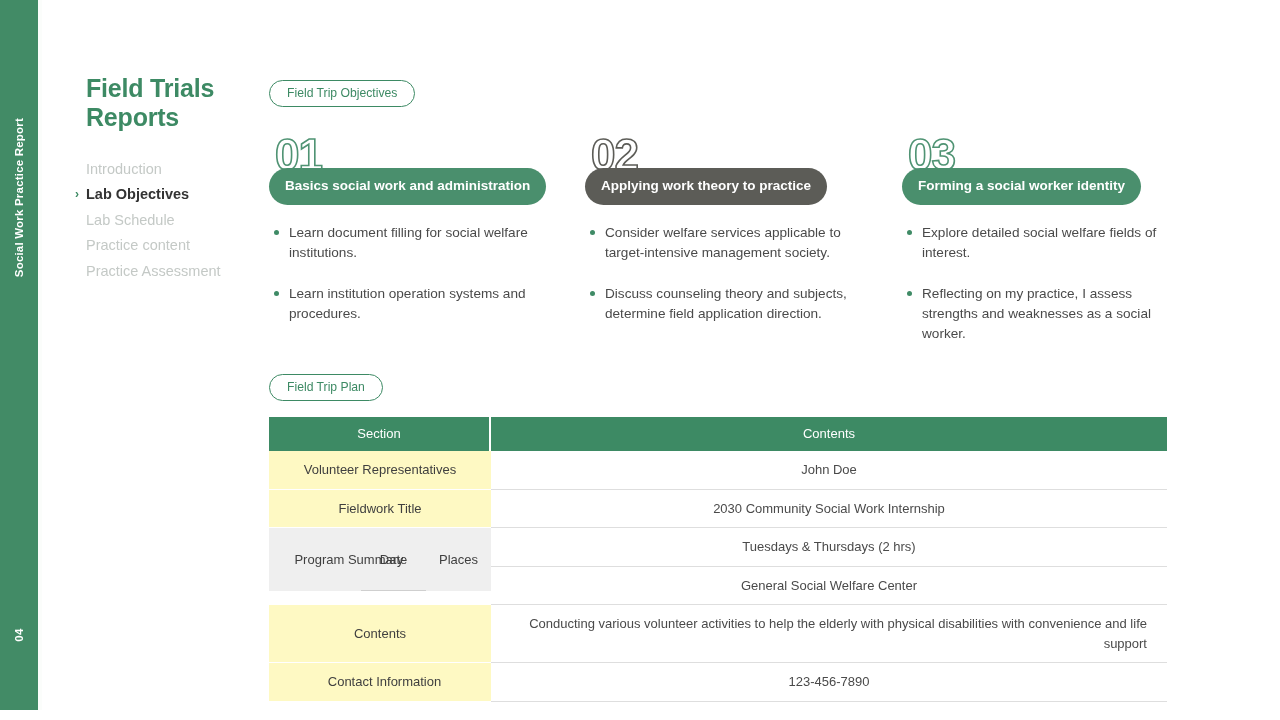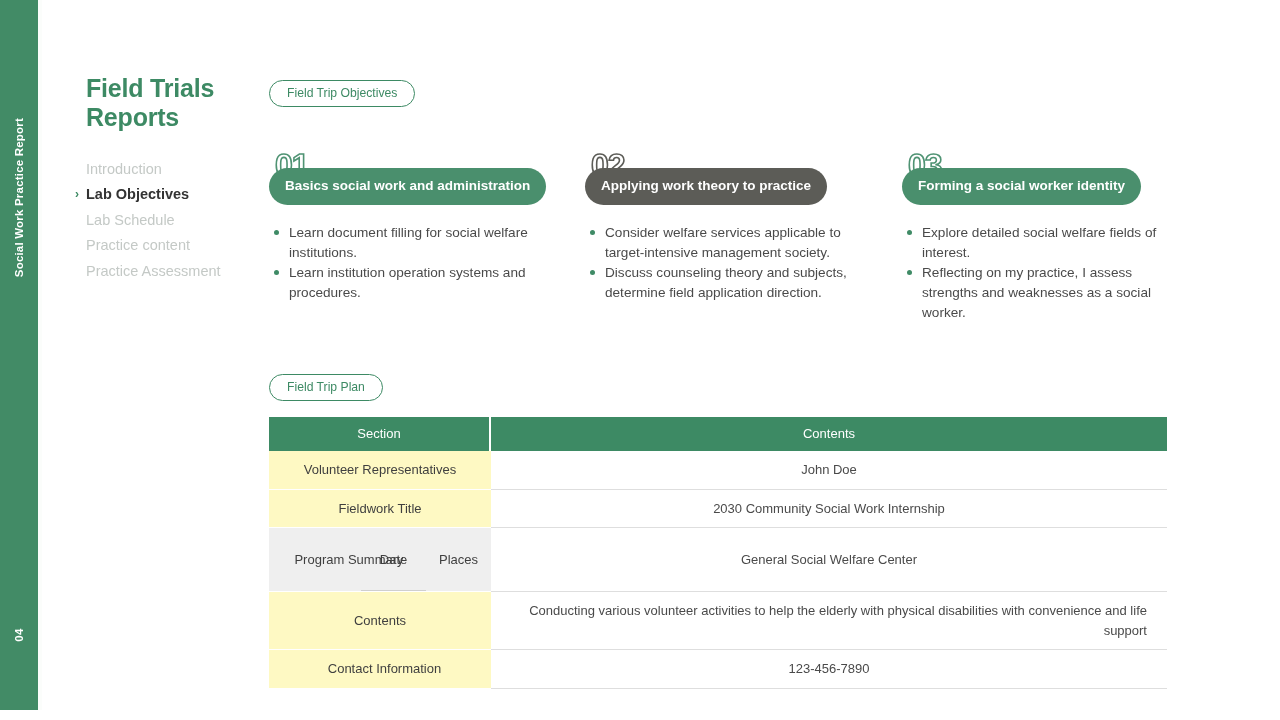--- a/index.html
+++ b/index.html
@@ -61,40 +61,40 @@
   #badge-plan { position: absolute; left: 269px; top: 374px; }
 
   
   .cols { position: absolute; left: 269px; top: 133px; width: 900px; }
   .col { position: absolute; top: 0; }
   .col-1 { left: 0;   width: 268px; }
   .col-2 { left: 316px; width: 268px; }
   .col-3 { left: 633px; width: 270px; }
 
   .num {
-    position: absolute; left: 6px; top: 16px;
-    font-size: 32px; font-weight: 700; line-height: 1;
+    position: absolute; left: 6px; top: 0;
+    font-size: 44px; font-weight: 700; line-height: 1;
     letter-spacing: -1px;
     color: transparent;
     -webkit-text-stroke: 1.6px #4f9373;
   }
   .num.gray { -webkit-text-stroke-color: #5c5c57; }
 
   .pill {
     position: absolute; left: 0; top: 35px;
     border-radius: 20px; color: #ffffff;
     font-size: 13.5px; font-weight: 700; line-height: 1;
     padding: 11px 16px 12px; text-align: center;
     white-space: nowrap;
   }
   .pill.green { background: #4a8f6d; }
   .pill.gray  { background: #5c5c57; }
 
   .bullets { position: absolute; left: 3px; top: 90px; width: 100%; }
-  .bullet { position: relative; padding-left: 17px; margin-bottom: 0; }
+  .bullet { position: relative; padding-left: 17px; margin-bottom: 21px; }
   .bullet:last-child { margin-bottom: 0; }
   .bullet .dot {
     position: absolute; left: 2px; top: 7px;
     width: 5px; height: 5px; border-radius: 50%; background: #3f8b66;
   }
   .bullet .txt {
     display: block; font-size: 13.6px; color: #4a4a4a; line-height: 1.48;
   }
 
   
@@ -254,20 +254,21 @@
 
     <div class="merge">
       <div class="merge-label" style="height:64px;">
         <div class="merge-main">Program Summary</div>
         <div class="merge-subs">
           <div class="merge-sub">Date</div>
           <div class="merge-sub">Places</div>
         </div>
       </div>
       <div class="merge-values">
+        <div class="tc-value">Tuesdays &amp; Thursdays (2 hrs)</div>
         <div class="tc-value">General Social Welfare Center</div>
       </div>
     </div>
 
     <div class="trow">
       <div class="tc-label" style="min-height:56px;">Contents</div>
       <div class="tc-value" style="min-height:56px;">Conducting various volunteer activities to help the elderly with physical disabilities with convenience and life support</div>
     </div>
 
     <div class="trow r-h32">

